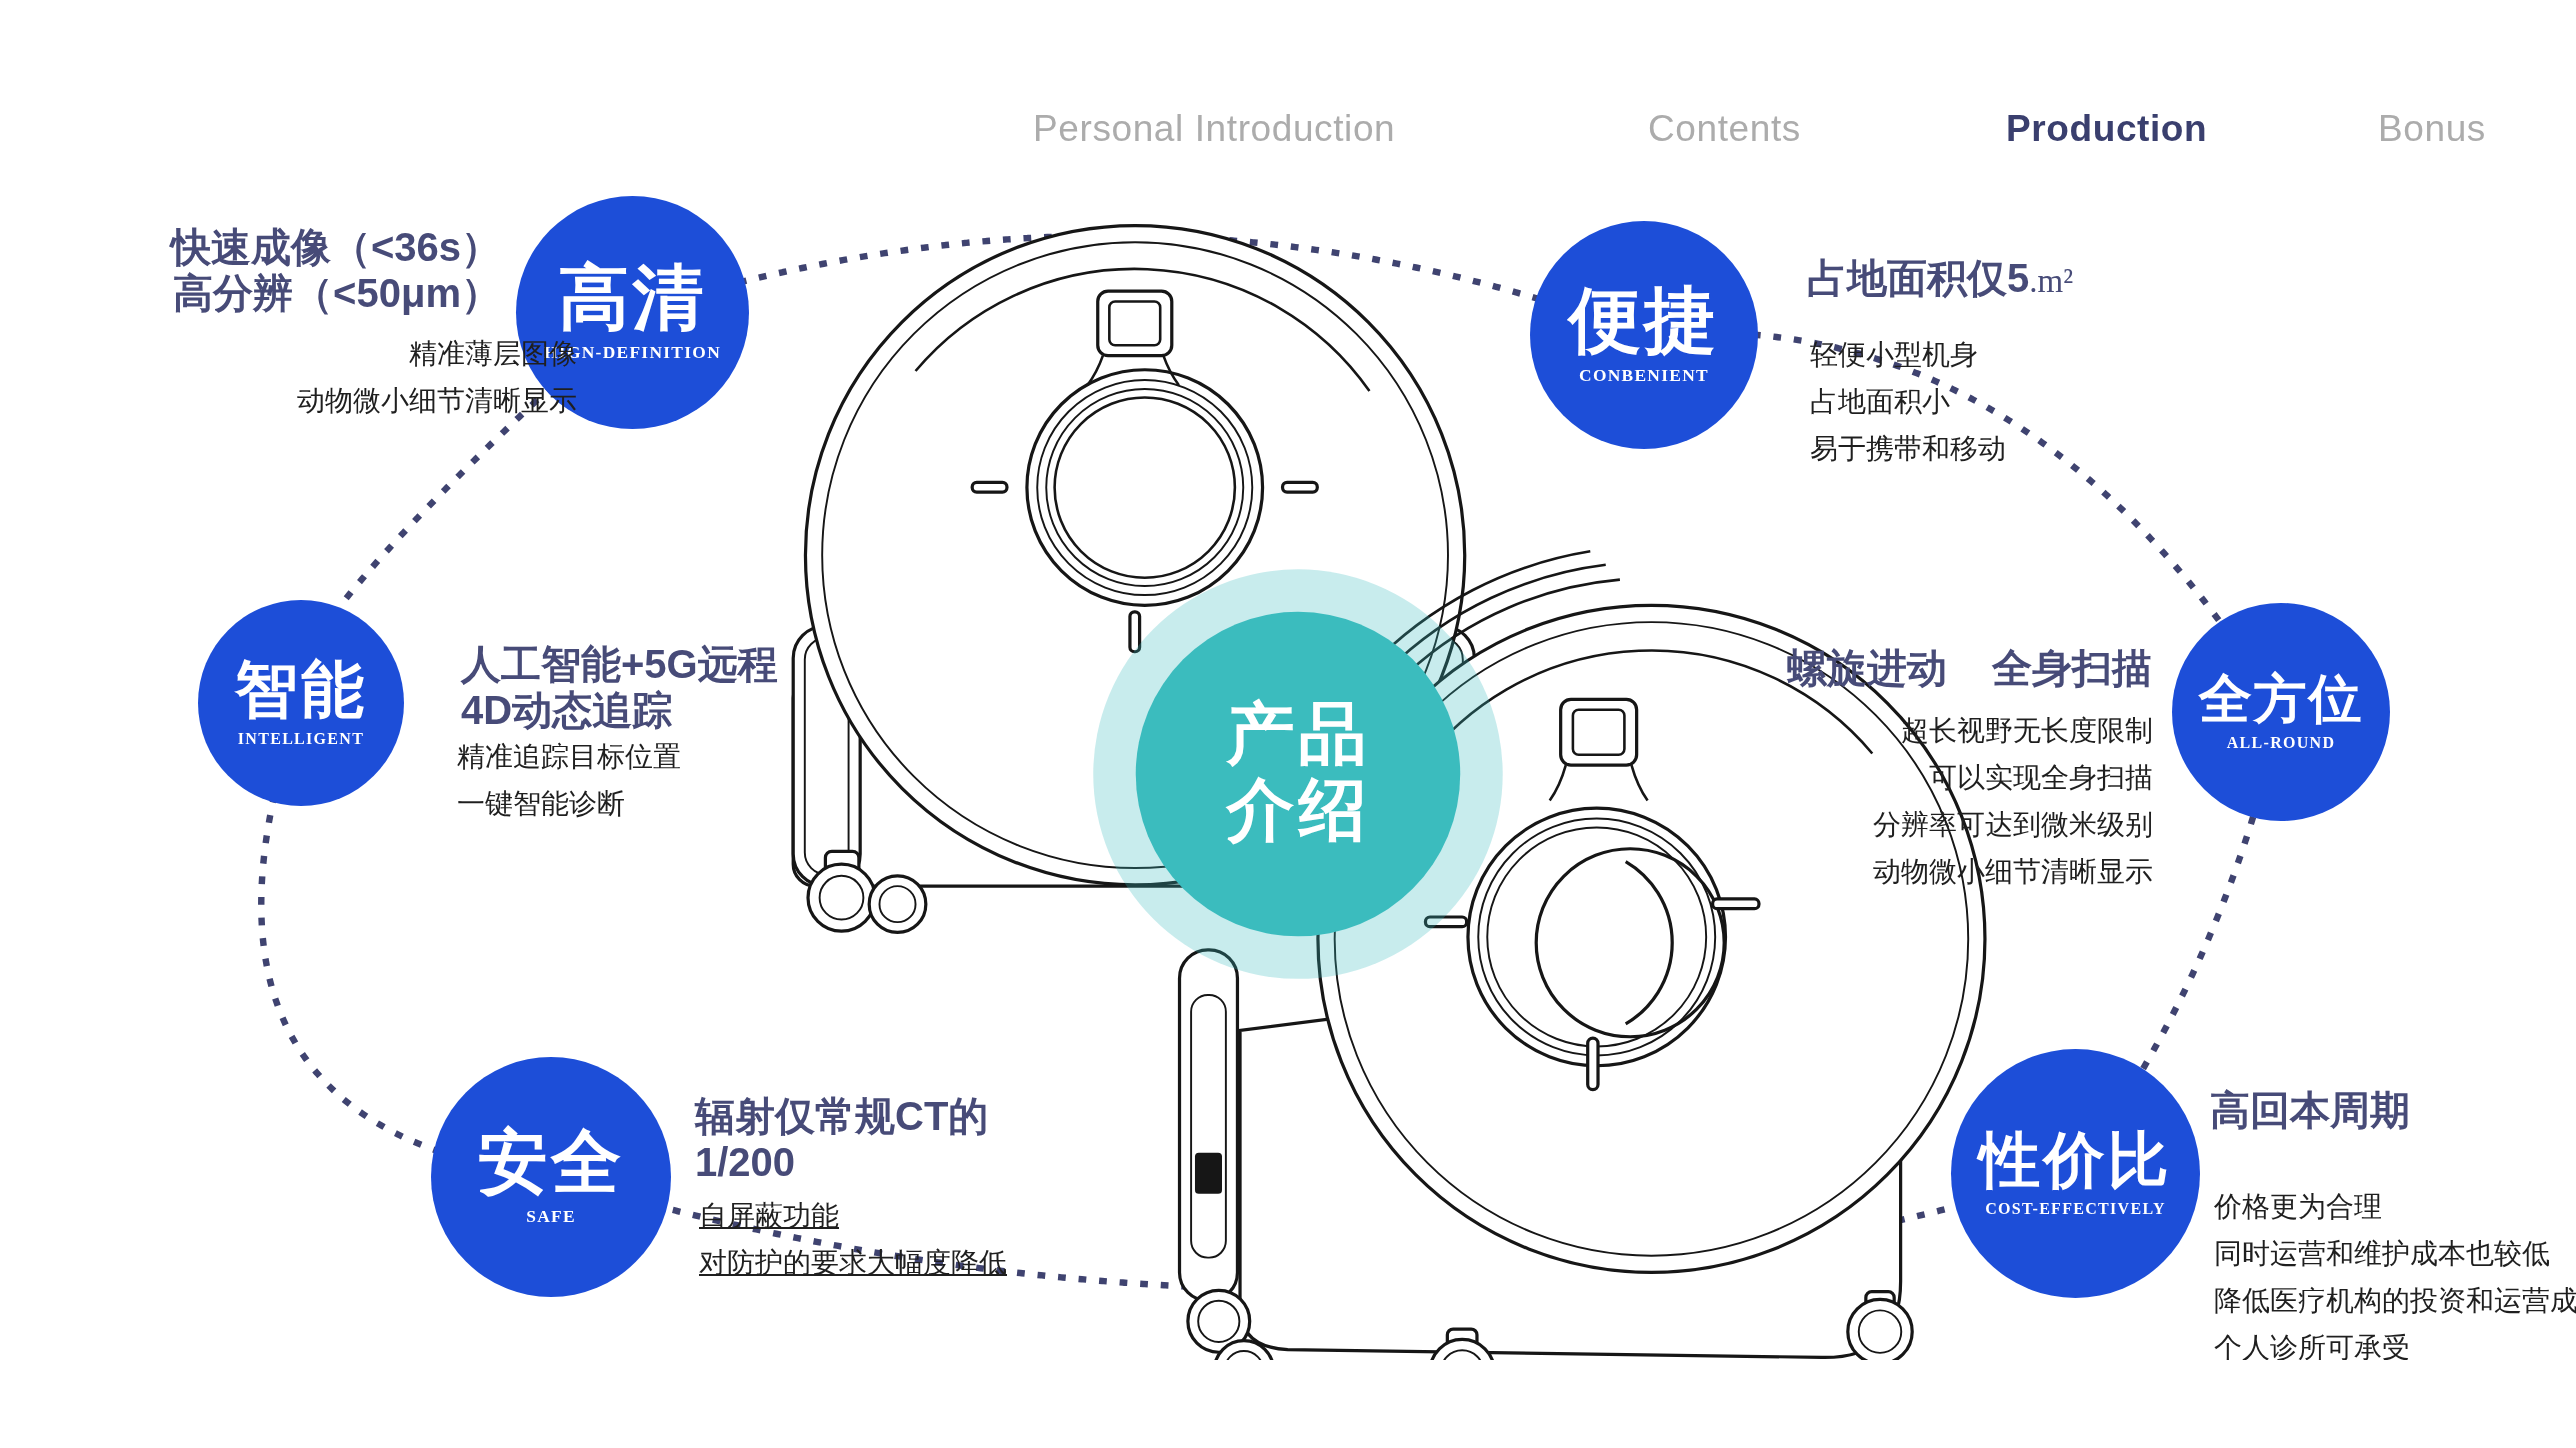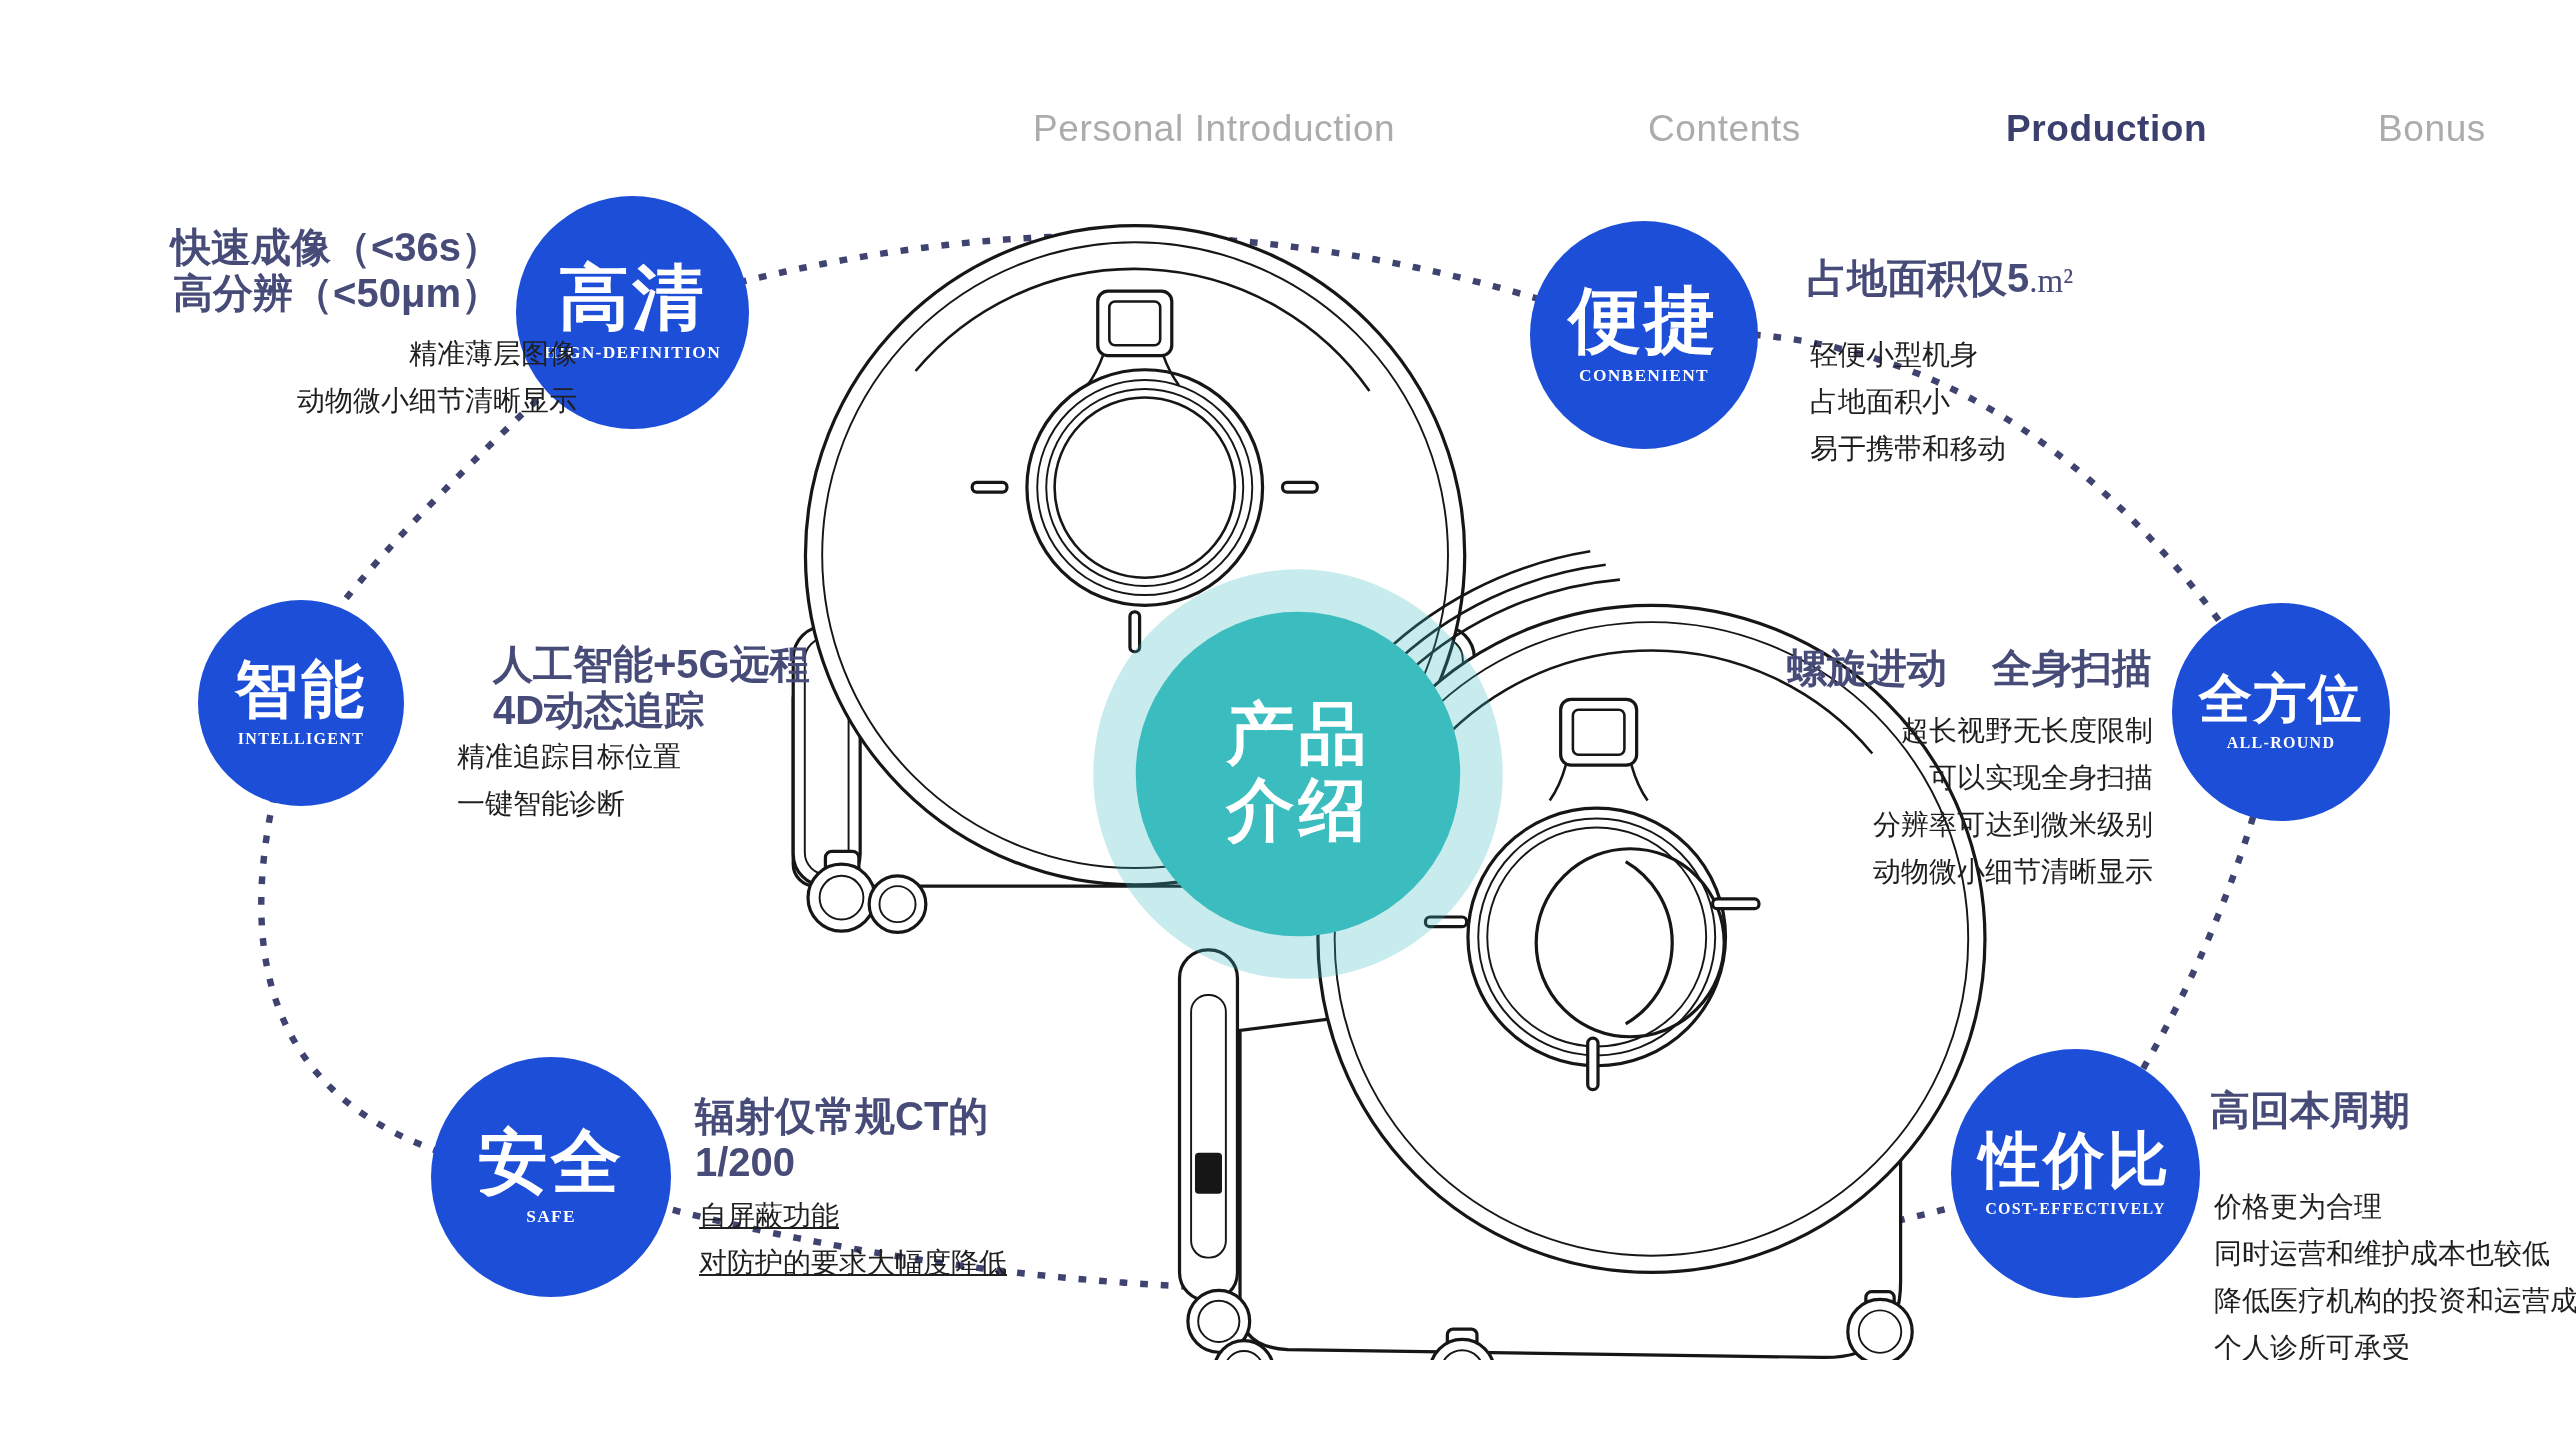--- a/index.html
+++ b/index.html
@@ -27,21 +27,21 @@
 
   
   .tblock{position:absolute;color:#474B78;font-weight:700;font-size:40px;line-height:46px;white-space:nowrap;}
   .dblock{position:absolute;color:#1F1F1F;font-size:28px;line-height:47px;white-space:nowrap;}
   .right{text-align:right;}
   .unit{font-family:"Liberation Serif",serif;font-weight:400;font-size:33px;}
   .gap{display:inline-block;width:45px;}
 
   #t-hd      {right:2075px;top:224px;}
   #d-hd      {right:1999px;top:330px;}
-  #t-intel   {left:461px;  top:641px;margin-left:32px;}
+  #t-intel   {left:461px;  top:641px;}
   #d-intel   {left:457px;  top:733px;}
   #t-safe    {left:695px; top:1093px;}
   #d-safe    {left:699px; top:1192px;text-decoration:underline;}
   #t-conv    {left:1807px; top:255px;}
   #d-conv    {left:1810px; top:331px;}
   #t-allround{right:424px; top:645px;}
   #d-allround{right:423px; top:707px;}
   #t-cost    {left:2210px; top:1087px;}
   #d-cost    {left:2214px; top:1183px;}
 

